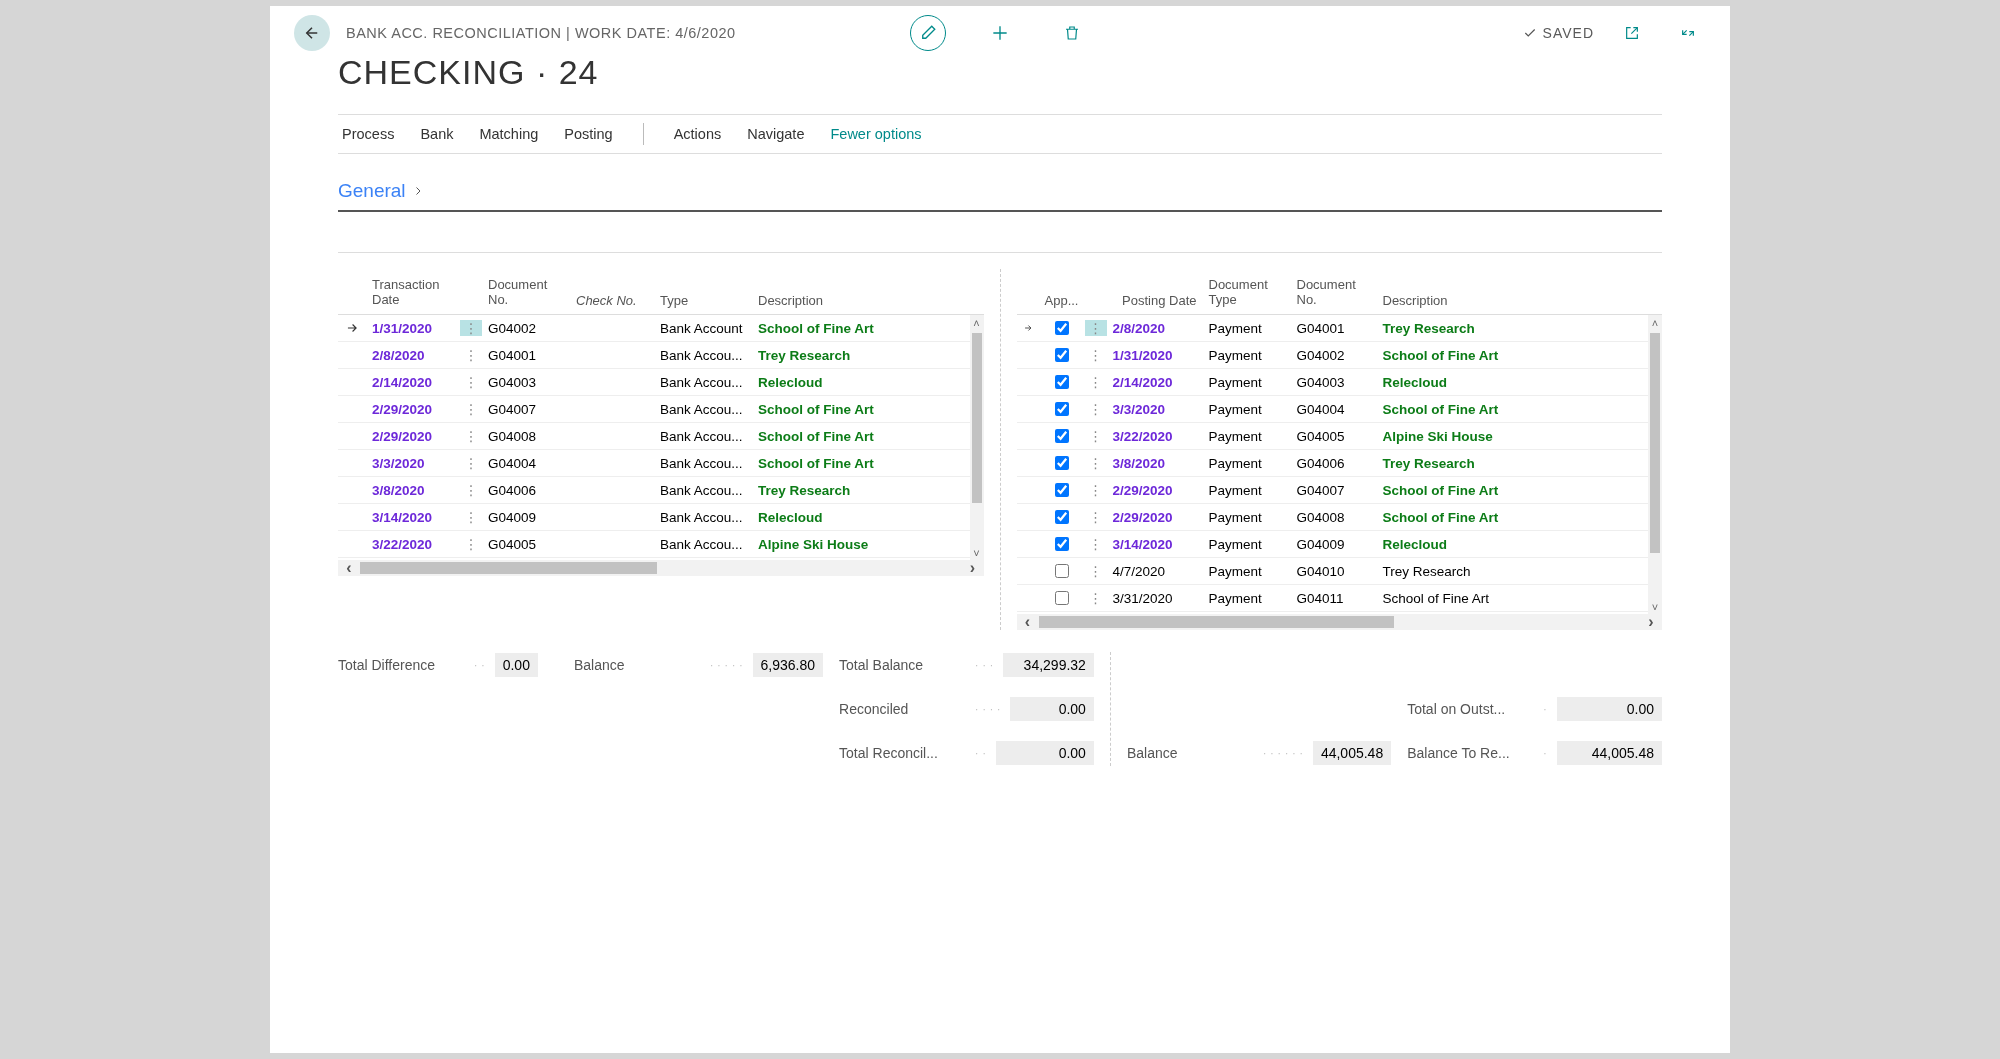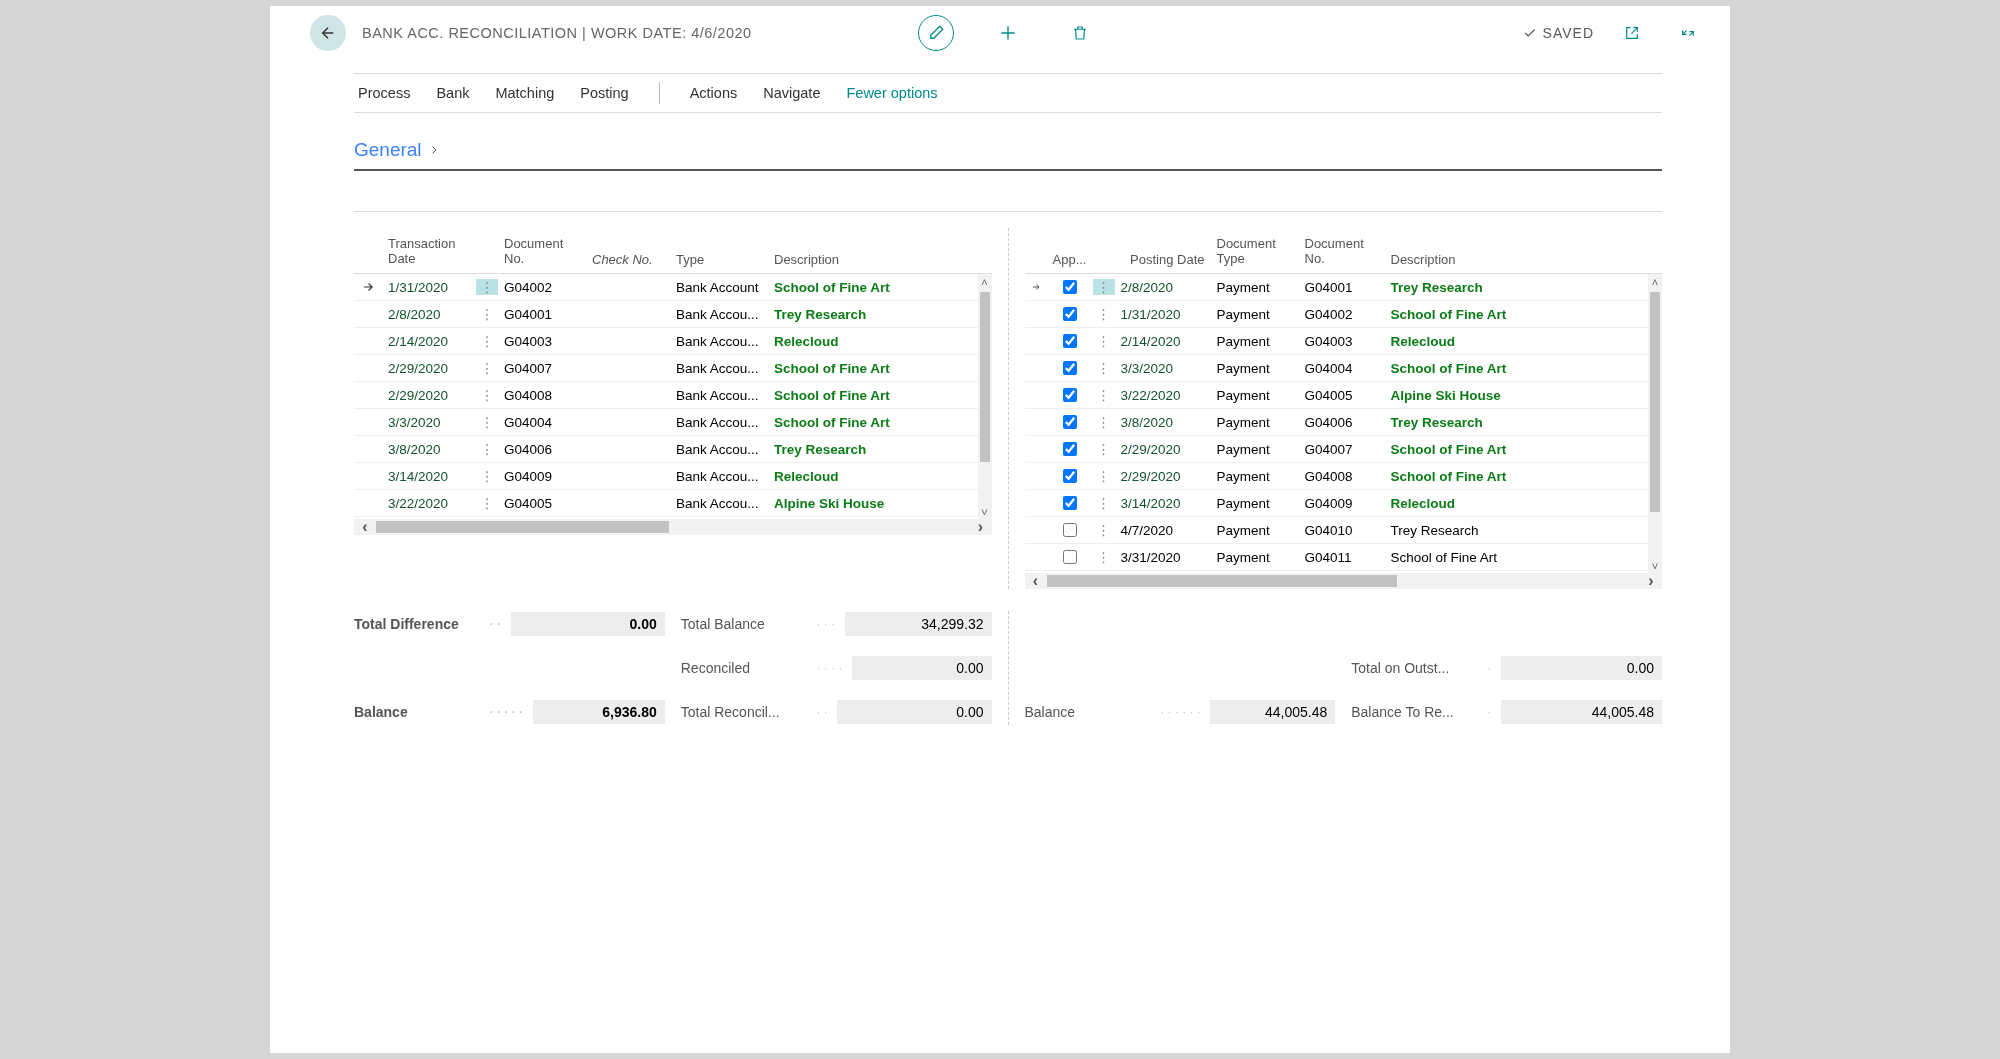--- a/index.html
+++ b/index.html
@@ -9,21 +9,20 @@
     height: 100vh;
     display: flex;
     justify-content: center;
     padding: 6px 0;
   }
   .page {
     width: 1460px;
     background: #fff;
     position: relative;
     padding-bottom: 40px;
-    padding-left: 16px;
   }
   .topbar {
     display: flex;
     align-items: center;
     padding: 9px 24px 0 24px;
     position: relative;
   }
   .back-btn {
     width: 36px; height: 36px;
     border-radius: 50%;
@@ -145,21 +144,21 @@
     display: flex;
     height: 27px;
     align-items: center;
     border-bottom: 1px solid #eee;
   }
   .row .arrow-col {
     display: flex; justify-content: center;
   }
   .row .arrow-col svg { width: 14px; height: 14px; }
   .bold-green { color: #0c7c17; font-weight: 600; }
-  .bold-date { font-weight: 400; color: #14532d; }
+  .bold-date { font-weight: 700; color: #6d28d9; }
   .more-col {
     display: flex; justify-content: center; align-items: center;
     color: #888;
   }
   .more-col.highlighted { background: #b8e2e4; }
   .chk { display: flex; justify-content: center; align-items: center; }
   .chk input { width: 14px; height: 14px; }
   
   .l-arrow { width: 28px; }
   .l-date { width: 94px; }
@@ -203,21 +202,21 @@
     width: 22px; text-align: center; color: #555; font-weight: bold; cursor: pointer;
   }
   .hscroll .hthumb {
     height: 12px; background: #c2c2c2;
   }
 
   .totals {
     margin: 22px 68px 0 68px;
     display: flex;
   }
-  .tot-left { flex: 1; padding-right: 16px; display: flex; flex-direction: column; gap: 18px; font-weight: bold; }
+  .tot-left { flex: 1; padding-right: 16px; display: flex; gap: 18px; }
   .tot-mid { flex: 1; padding-right: 16px; display: flex; flex-direction: column; gap: 18px; border-right: 1px dashed #ccc; padding-left:0; }
   .tot-r1 { flex: 1; padding-left: 16px; display: flex; flex-direction: column; gap: 18px; }
   .tot-r2 { flex: 1; padding-left: 16px; display: flex; flex-direction: column; gap: 18px; }
   .tot-row {
     display: flex; align-items: center; height: 26px;
   }
   .tot-label {
     color: #555; font-size: 14px;
     width: 130px;
     white-space: nowrap; overflow: hidden; text-overflow: ellipsis;
@@ -287,20 +286,21 @@
         <svg width="16" height="16" viewBox="0 0 24 24" fill="none" stroke="#008A8A" stroke-width="1.8">
             <path d="M4 14l6-6"></path>
             <path d="M4 8v6h6"></path>
             <path d="M20 10l-6 6"></path>
             <path d="M20 16v-6h-6"></path>
           </svg>
       </div>
     </div>
   </div>
 
+  <div class="page-heading">CHECKING · 24</div>
 
   <div class="menu-bar">
     <span>Process</span>
     <span>Bank</span>
     <span>Matching</span>
     <span>Posting</span>
     <div class="divider"></div>
     <span>Actions</span>
     <span>Navigate</span>
     <span class="fewer">Fewer options</span>

